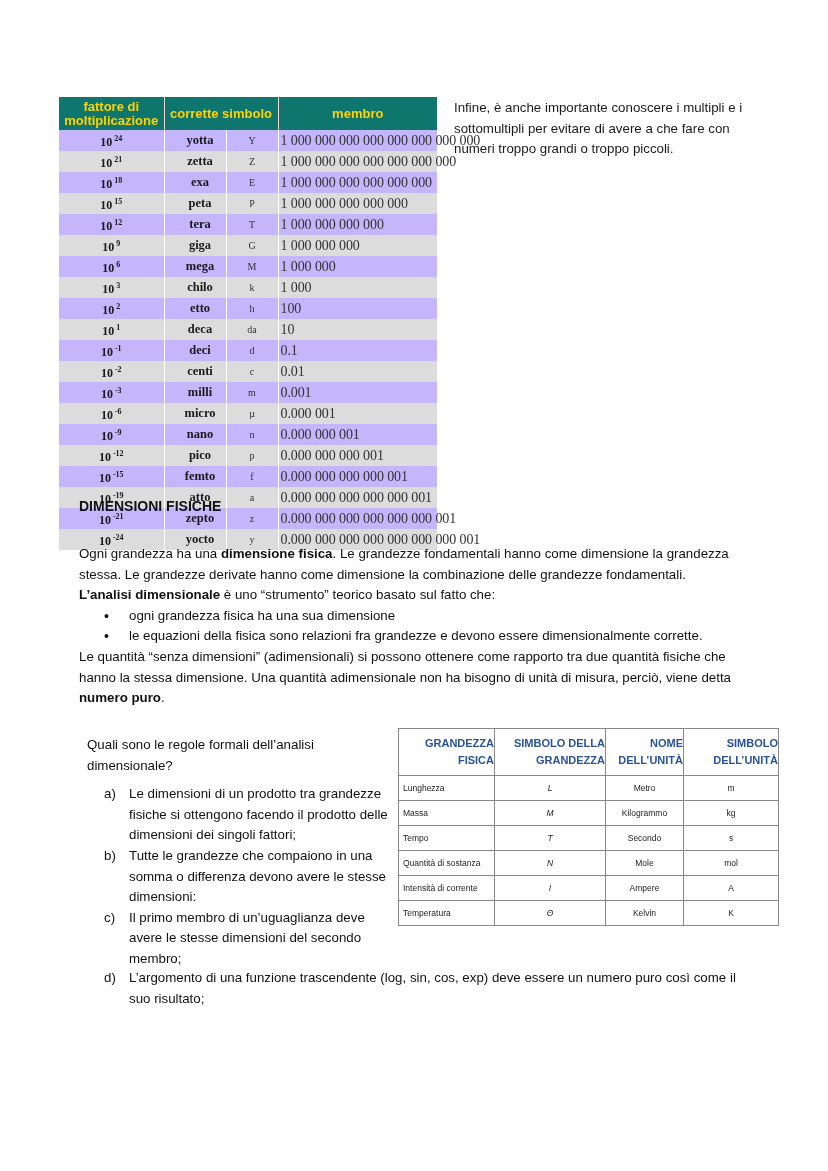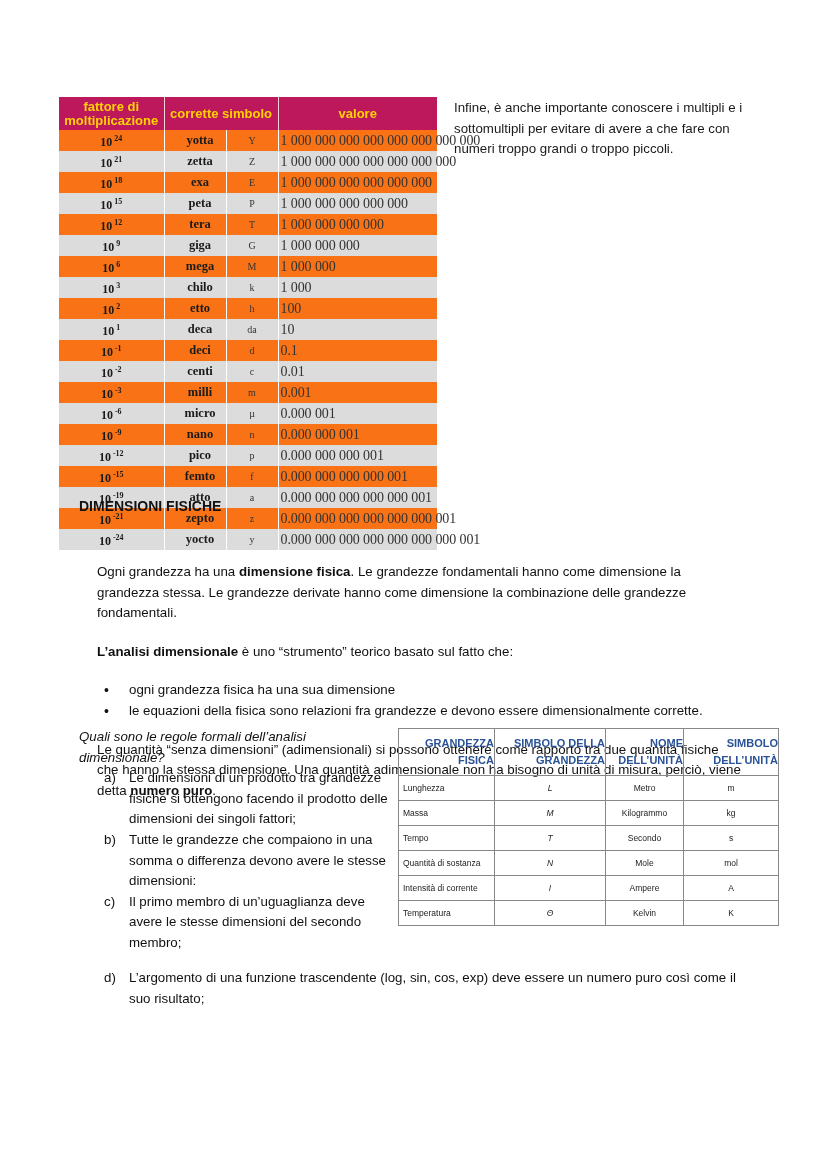--- a/index.html
+++ b/index.html
@@ -1,43 +1,43 @@
 <!DOCTYPE html>
 <html><head>
 <meta charset="utf-8">
 <style>
   html, body { margin: 0; padding: 0; background: #ffffff; }
   body { width: 828px; height: 1171px; position: relative; font-family: "Liberation Sans", sans-serif; color: #1a1a1a; overflow: hidden; }
 
   
   .prefix-table { position: absolute; left: 59px; top: 97px; width: 378px; border-collapse: collapse; table-layout: fixed; }
-  .prefix-table th { background: #be185d; color: #ffd200; font-family: "Liberation Sans", sans-serif; font-weight: bold; font-size: 13px; line-height: 14px; padding: 1px 0; height: 31px; text-align: center; border-right: 1px solid #f7d5d5; }
+  .prefix-table th { background: #0f766e; color: #ffd200; font-family: "Liberation Sans", sans-serif; font-weight: bold; font-size: 13px; line-height: 14px; padding: 1px 0; height: 31px; text-align: center; border-right: 1px solid #f7d5d5; }
   .prefix-table th:last-child { border-right: none; }
   .prefix-table td { height: 17.4px; padding: 0; font-family: "Liberation Serif", serif; font-size: 11px; line-height: 17px; border-right: 1px solid #ffffff; white-space: nowrap; }
-  .prefix-table tr.odd td { background: #f97316; }
+  .prefix-table tr.odd td { background: #c4b5fd; }
   .prefix-table tr.even td { background: #dcdcdc; }
   .prefix-table td.fattore { text-align: center; font-weight: bold; font-size: 12px; }
   .prefix-table td.fattore sup { font-size: 8px; vertical-align: 5px; margin-left: 2px; }
   .prefix-table td.prefisso { text-align: center; font-weight: bold; font-size: 12.5px; padding-left: 10px; }
   .prefix-table td.simbolo { text-align: center; font-size: 10px; color: #333; }
   .prefix-table td.valore { font-size: 14px; color: #333; padding-left: 2px; letter-spacing: -0.1px; }
 
   .side-note { position: absolute; left: 454px; top: 98px; width: 300px; font-family: "Liberation Sans", sans-serif; font-size: 13.3px; line-height: 20.5px; color: #1a1a1a; }
 
   
   .doc { position: absolute; left: 79px; font-family: "Liberation Sans", sans-serif; font-size: 13.3px; line-height: 20.6px; color: #111; }
   .section-title { top: 496px; font-weight: bold; font-size: 14px; }
   .para1 { top: 544px; width: 680px; }
-  .para1 p { margin: 18px; }
+  .para1 p { margin: 0; }
   .bullets { margin: 0; padding: 0; list-style: none; }
   .bullets li { position: relative; padding-left: 50px; }
   .bullets li::before { content: "•"; position: absolute; left: 25px; top: 0; font-size: 14px; }
 
   .rules { top: 727px; width: 310px; }
-  .rules p { margin: 0; font-style: italic; }
+  .rules p { margin: 8px; }
   .rules ol { margin: 0; padding: 0; list-style: none; }
   .rules ol li { position: relative; padding-left: 50px; }
   .rules ol li .marker { position: absolute; left: 25px; top: 0; }
   .rule-d { position: absolute; left: 79px; top: 968px; width: 680px; font-family: "Liberation Sans", sans-serif; font-size: 13.3px; line-height: 20.6px; color: #111; }
   .rule-d .marker { position: absolute; left: 25px; top: 0; }
   .rule-d .text { padding-left: 50px; display: block; }
 
   
   .si-table { position: absolute; left: 398px; top: 728px; width: 380px; border-collapse: collapse; table-layout: fixed; }
   .si-table th, .si-table td { border: 1px solid #888; }
@@ -53,21 +53,21 @@
   <colgroup>
     <col style="width:105px">
       <col style="width:62px">
       <col style="width:52px">
       <col style="width:159px">
   </colgroup>
   <thead>
     <tr>
       <th>fattore di moltiplicazione</th>
       <th colspan="2"><span>corrette</span> <span>simbolo</span></th>
-      <th>valore</th>
+      <th>membro</th>
     </tr>
   </thead>
   <tbody id="prefix-body">
       <tr class="odd">
         <td class="fattore"><span>10</span><sup>24</sup></td>
         <td class="prefisso">yotta</td>
         <td class="simbolo">Y</td>
         <td class="valore">1 000 000 000 000 000 000 000 000</td>
       </tr>
       <tr class="even">

